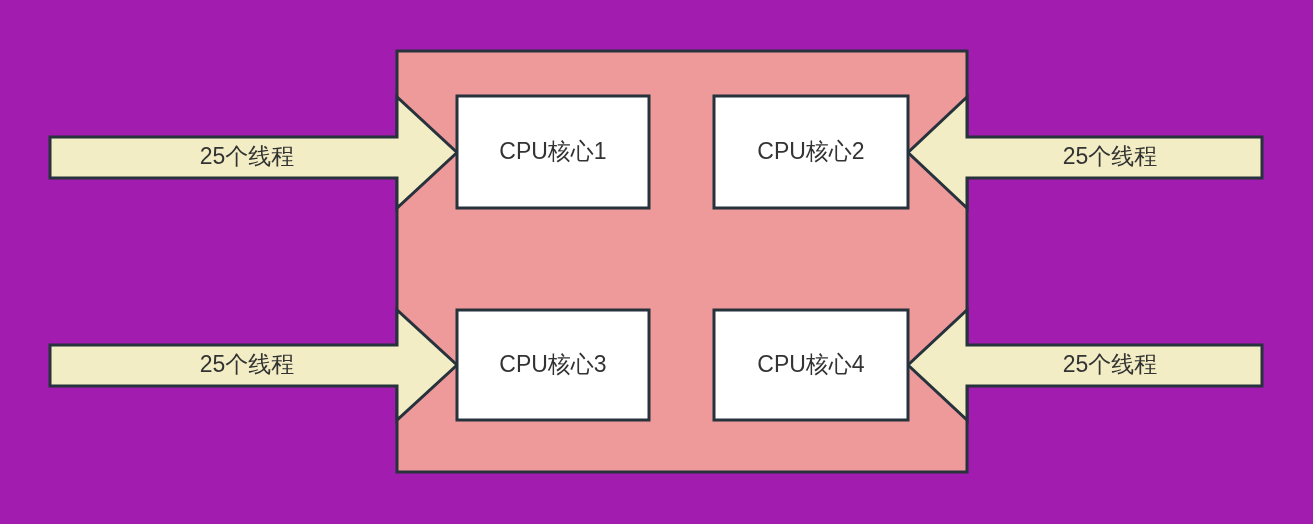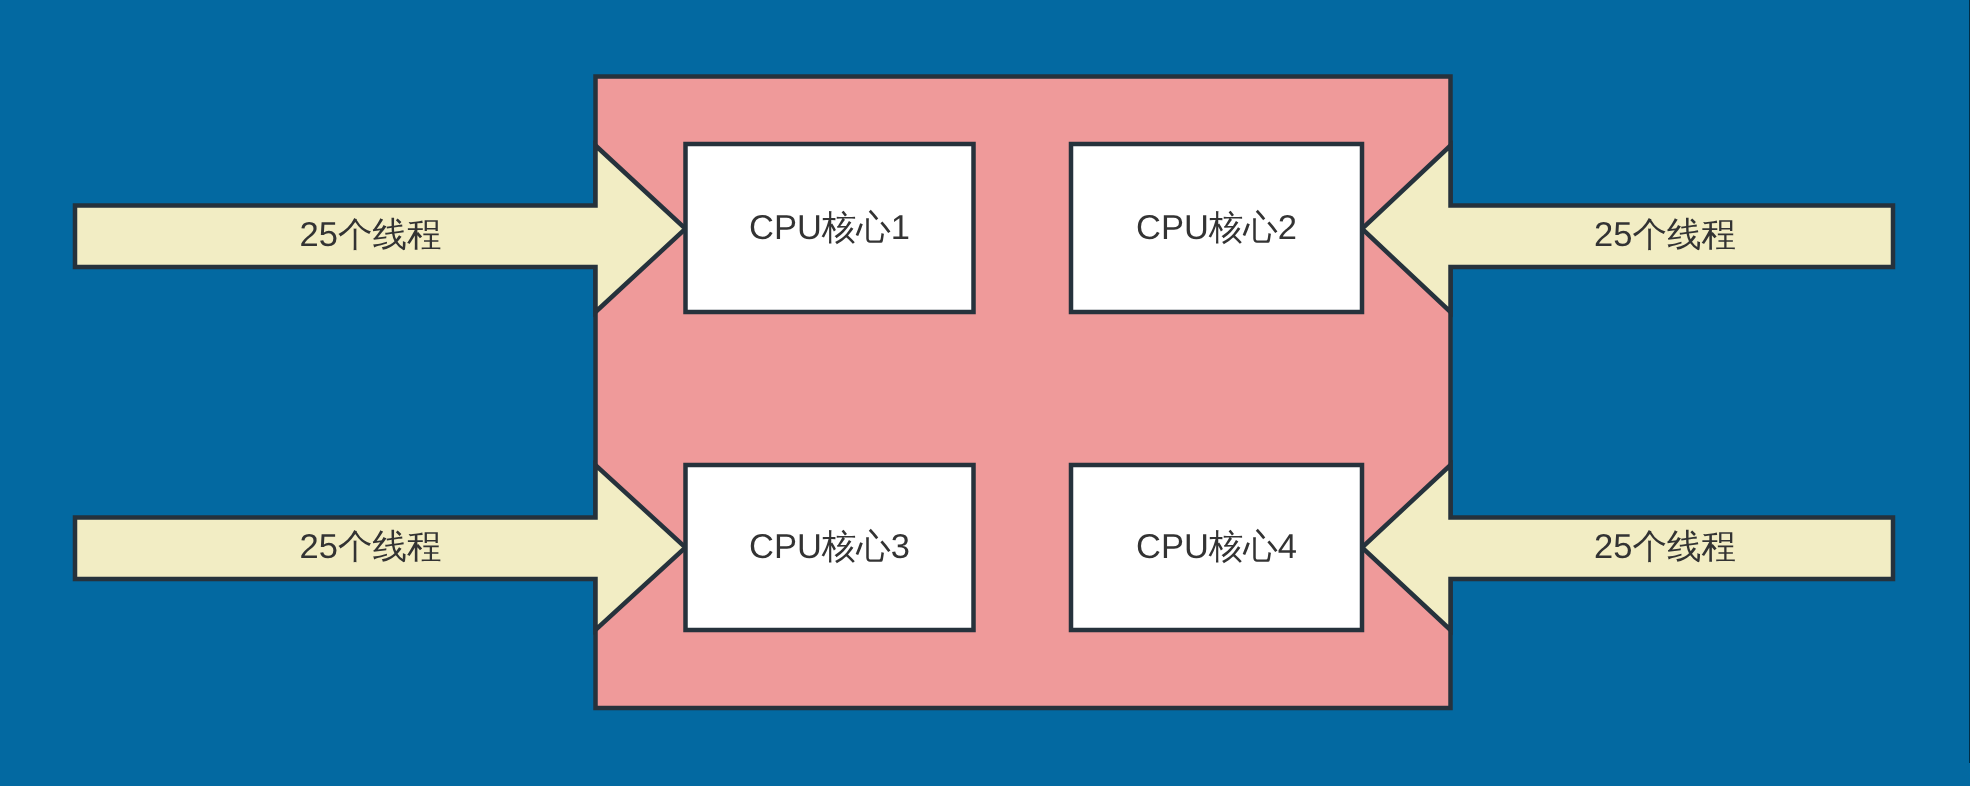--- a/index.html
+++ b/index.html
@@ -7,21 +7,21 @@
     padding: 0;
     background: #000000;
   }
   body {
     font-family: "Liberation Sans", "DejaVu Sans", sans-serif;
   }
   #stage {
     position: relative;
     width: 1313px;
     height: 524px;
-    background: #0369a1;
+    background: #a21caf;
     overflow: hidden;
   }
   svg.diagram {
     position: absolute;
     left: 0;
     top: 0;
     width: 1313px;
     height: 524px;
     display: block;
   }

